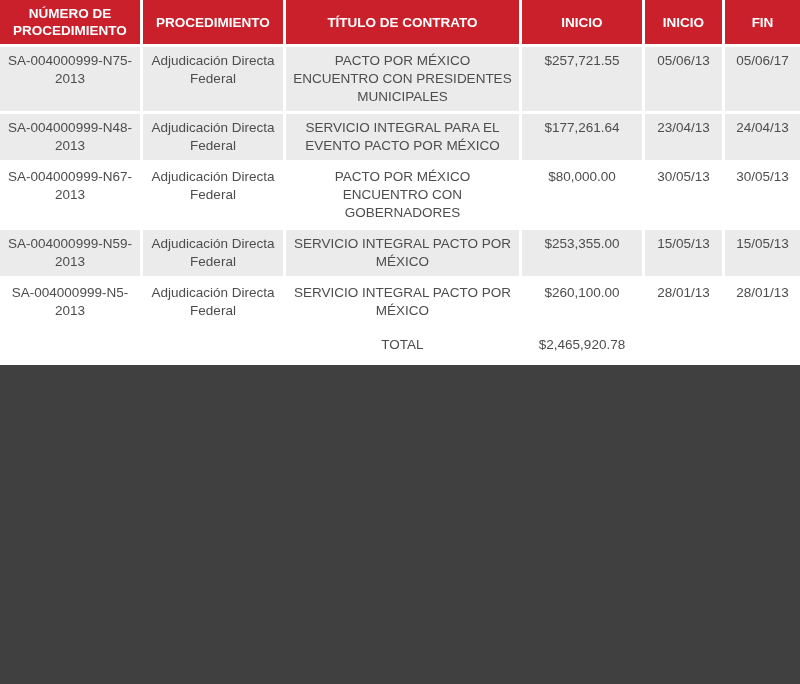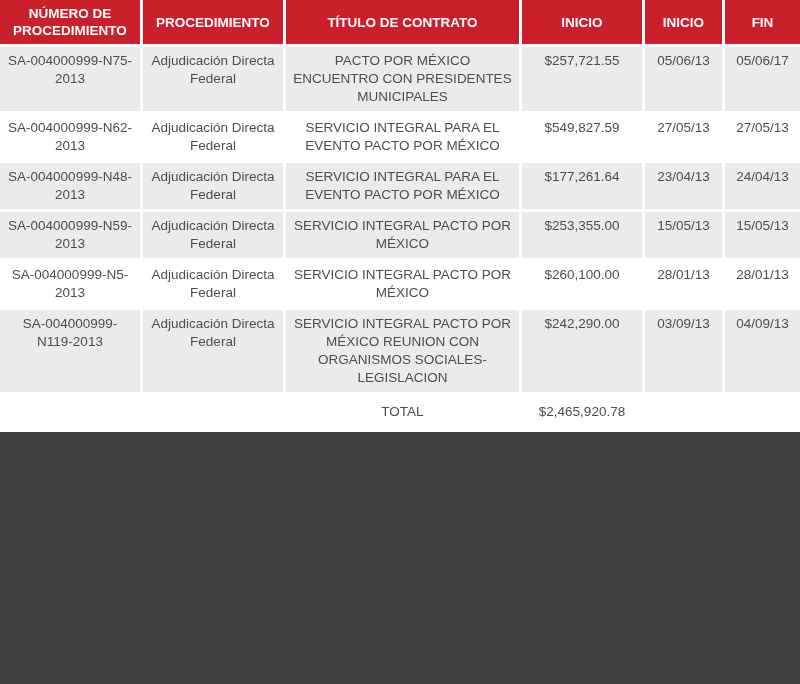--- a/index.html
+++ b/index.html
@@ -84,60 +84,52 @@
     </thead>
     <tbody>
         <tr class="alt">
           <td>SA-004000999-N75-2013</td>
           <td>Adjudicación Directa Federal</td>
           <td>PACTO POR MÉXICO ENCUENTRO CON PRESIDENTES MUNICIPALES</td>
           <td>$257,721.55</td>
           <td>05/06/13</td>
           <td>05/06/17</td>
         </tr>
-        <tr>
-          <td>SA-004000999-N62-2013</td>
-          <td>Adjudicación Directa Federal</td>
-          <td>SERVICIO INTEGRAL PARA EL EVENTO PACTO POR MÉXICO</td>
-          <td>$549,827.59</td>
-          <td>27/05/13</td>
-          <td>27/05/13</td>
-        </tr>
         <tr class="alt">
           <td>SA-004000999-N48-2013</td>
           <td>Adjudicación Directa Federal</td>
           <td>SERVICIO INTEGRAL PARA EL EVENTO PACTO POR MÉXICO</td>
           <td>$177,261.64</td>
           <td>23/04/13</td>
           <td>24/04/13</td>
+        </tr>
+        <tr>
+          <td>SA-004000999-N67-2013</td>
+          <td>Adjudicación Directa Federal</td>
+          <td>PACTO POR MÉXICO ENCUENTRO CON GOBERNADORES</td>
+          <td>$80,000.00</td>
+          <td>30/05/13</td>
+          <td>30/05/13</td>
         </tr>
         <tr class="alt">
           <td>SA-004000999-N59-2013</td>
           <td>Adjudicación Directa Federal</td>
           <td>SERVICIO INTEGRAL PACTO POR MÉXICO</td>
           <td>$253,355.00</td>
           <td>15/05/13</td>
           <td>15/05/13</td>
         </tr>
         <tr>
           <td>SA-004000999-N5-2013</td>
           <td>Adjudicación Directa Federal</td>
           <td>SERVICIO INTEGRAL PACTO POR MÉXICO</td>
           <td>$260,100.00</td>
           <td>28/01/13</td>
           <td>28/01/13</td>
         </tr>
-        <tr class="alt">
-          <td>SA-004000999-N119-2013</td>
-          <td>Adjudicación Directa Federal</td>
-          <td>SERVICIO INTEGRAL PACTO POR MÉXICO REUNION CON ORGANISMOS SOCIALES-LEGISLACION</td>
-          <td>$242,290.00</td>
-          <td>03/09/13</td>
-          <td>04/09/13</td>
-        </tr>
       </tbody>
     <tfoot>
       <tr>
         <td></td>
         <td></td>
         <td>TOTAL</td>
         <td>$2,465,920.78</td>
         <td></td>
         <td></td>
       </tr>

